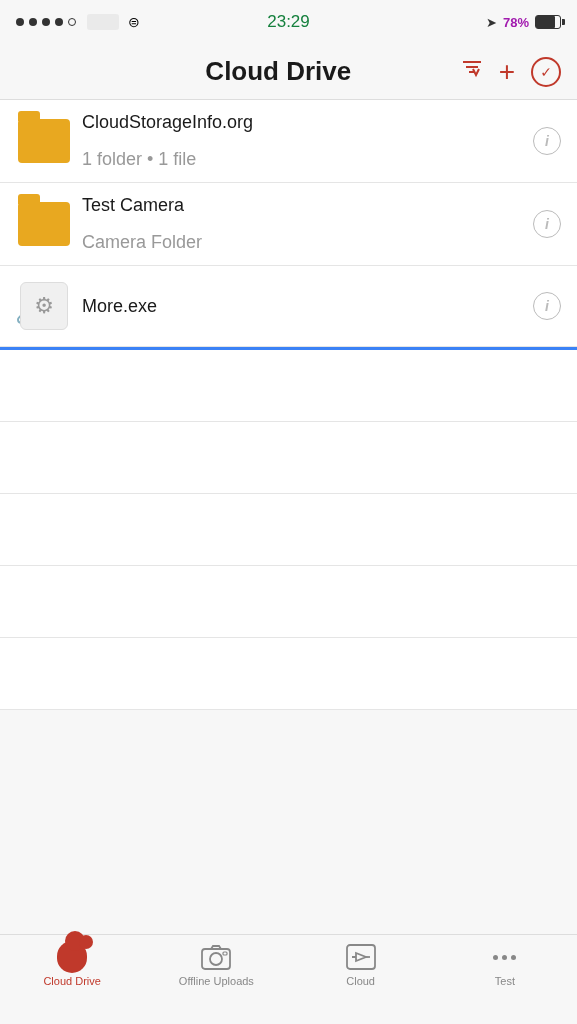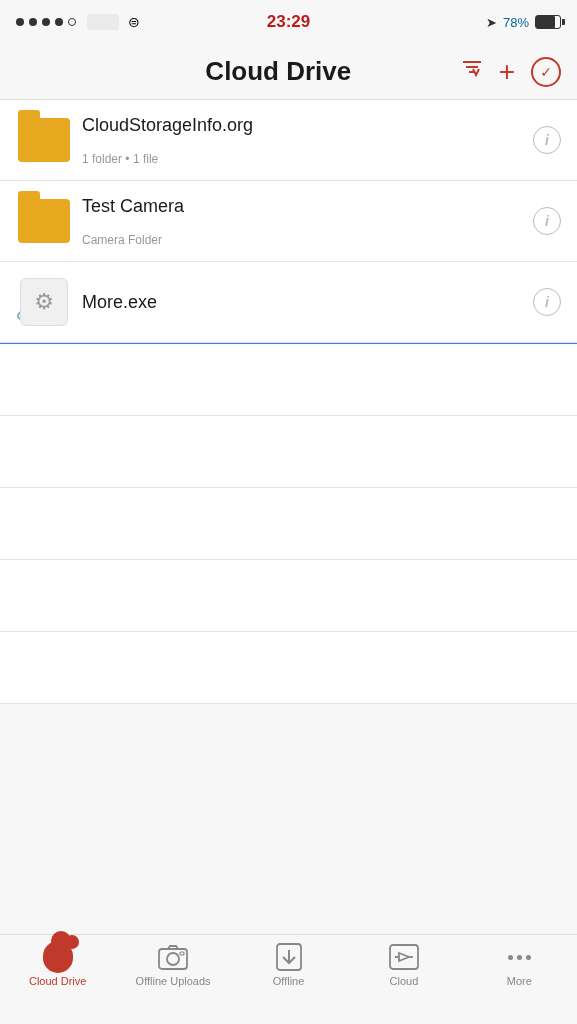--- a/index.html
+++ b/index.html
@@ -31,27 +31,27 @@
     .dot {
       width: 8px; height: 8px;
       border-radius: 50%;
       background: #333;
     }
     .dot.empty { background: transparent; border: 1.5px solid #333; }
     .wifi-icon {
       font-size: 14px; margin-left: 4px;
     }
     .status-time {
-      font-size: 17px; font-weight: 700; color: #b91c1c;
+      font-size: 17px; font-weight: 400; color: #15803d;
       position: absolute; left: 50%; transform: translateX(-50%);
     }
     .status-right {
       display: flex; align-items: center; gap: 6px; margin-left: auto;
     }
-    .battery-pct { font-size: 13px; color: #0369a1; font-weight: 400; }
+    .battery-pct { font-size: 13px; color: #a21caf; font-weight: 700; }
     .battery-icon {
       width: 26px; height: 14px;
       border: 1.5px solid #333; border-radius: 3px;
       position: relative;
       display: flex; align-items: center;
     }
     .battery-icon::after {
       content: '';
       position: absolute; right: -5px; top: 50%; transform: translateY(-50%);
       width: 3px; height: 6px;
@@ -98,21 +98,21 @@
       border: 2px solid #c0392b;
       border-radius: 50%;
       display: flex; align-items: center; justify-content: center;
       cursor: pointer;
     }
     .check-icon span { color: #c0392b; font-size: 14px; }
 
     
     .file-list {
       background: #fff;
-      border-bottom: 1px solid #3b82f6;
+      border-bottom: 3px solid #3b82f6;
     }
     .file-item {
       display: flex;
       align-items: center;
       padding: 12px 16px;
       border-bottom: 1px solid #e5e5e5;
       min-height: 72px;
       background: #fff;
     }
     .file-icon-wrap {
@@ -146,21 +146,21 @@
       font-size: 22px; color: #999;
     }
     .file-info {
       flex: 1;
       padding: 0 10px;
     }
     .file-name {
       font-size: 18px; color: #1a1a1a; font-weight: 400;
     }
     .file-meta {
-      font-size: 12px; color: #999; margin-top: 16px;
+      font-size: 18px; color: #999; margin-top: 16px;
     }
     .info-btn {
       width: 28px; height: 28px;
       border: 1.5px solid #bbb;
       border-radius: 50%;
       display: flex; align-items: center; justify-content: center;
       cursor: pointer;
       color: #bbb;
       font-size: 14px;
       font-style: italic;
@@ -349,46 +349,36 @@
       <svg width="30" height="26" viewBox="0 0 30 26" fill="none">
         <rect x="1" y="5" width="28" height="20" rx="3" stroke="#888" stroke-width="1.8"></rect>
         <circle cx="15" cy="15" r="6" stroke="#888" stroke-width="1.8"></circle>
         <path d="M10 5 L12 2 L18 2 L20 5" stroke="#888" stroke-width="1.8" fill="none"></path>
         <rect x="22" y="8" width="4" height="3" rx="1" stroke="#888" stroke-width="1.2"></rect>
       </svg>
     </div>
     <span class="tab-label">Offline Uploads</span>
   </div>
 
-  <div class="tab-item">
-    <div class="tab-icon">
-      <svg width="26" height="28" viewBox="0 0 26 28" fill="none">
-        <rect x="1" y="1" width="24" height="26" rx="3" stroke="#888" stroke-width="1.8"></rect>
-        <polyline points="13,7 13,19" stroke="#888" stroke-width="2"></polyline>
-        <polyline points="7,14 13,20 19,14" stroke="#888" stroke-width="2" fill="none"></polyline>
-      </svg>
-    </div>
-    <span class="tab-label">Offline</span>
-  </div>
 
   <div class="tab-item">
     <div class="tab-icon">
       <svg width="30" height="26" viewBox="0 0 30 26" fill="none">
         <rect x="1" y="1" width="28" height="24" rx="3" stroke="#888" stroke-width="1.8"></rect>
         <polyline points="6,13 10,13 10,9 20,13 10,17 10,13" stroke="#888" stroke-width="1.8" fill="none"></polyline>
         <line x1="20" y1="13" x2="24" y2="13" stroke="#888" stroke-width="1.8"></line>
       </svg>
     </div>
     <span class="tab-label">Cloud</span>
   </div>
 
   <div class="tab-item">
     <div class="tab-icon" style="display:flex;align-items:center;justify-content:center">
       <div class="more-dots">
         <div class="more-dot"></div>
         <div class="more-dot"></div>
         <div class="more-dot"></div>
       </div>
     </div>
-    <span class="tab-label">More</span>
+    <span class="tab-label">Test</span>
   </div>
 
 </div>
 
 </body></html>

